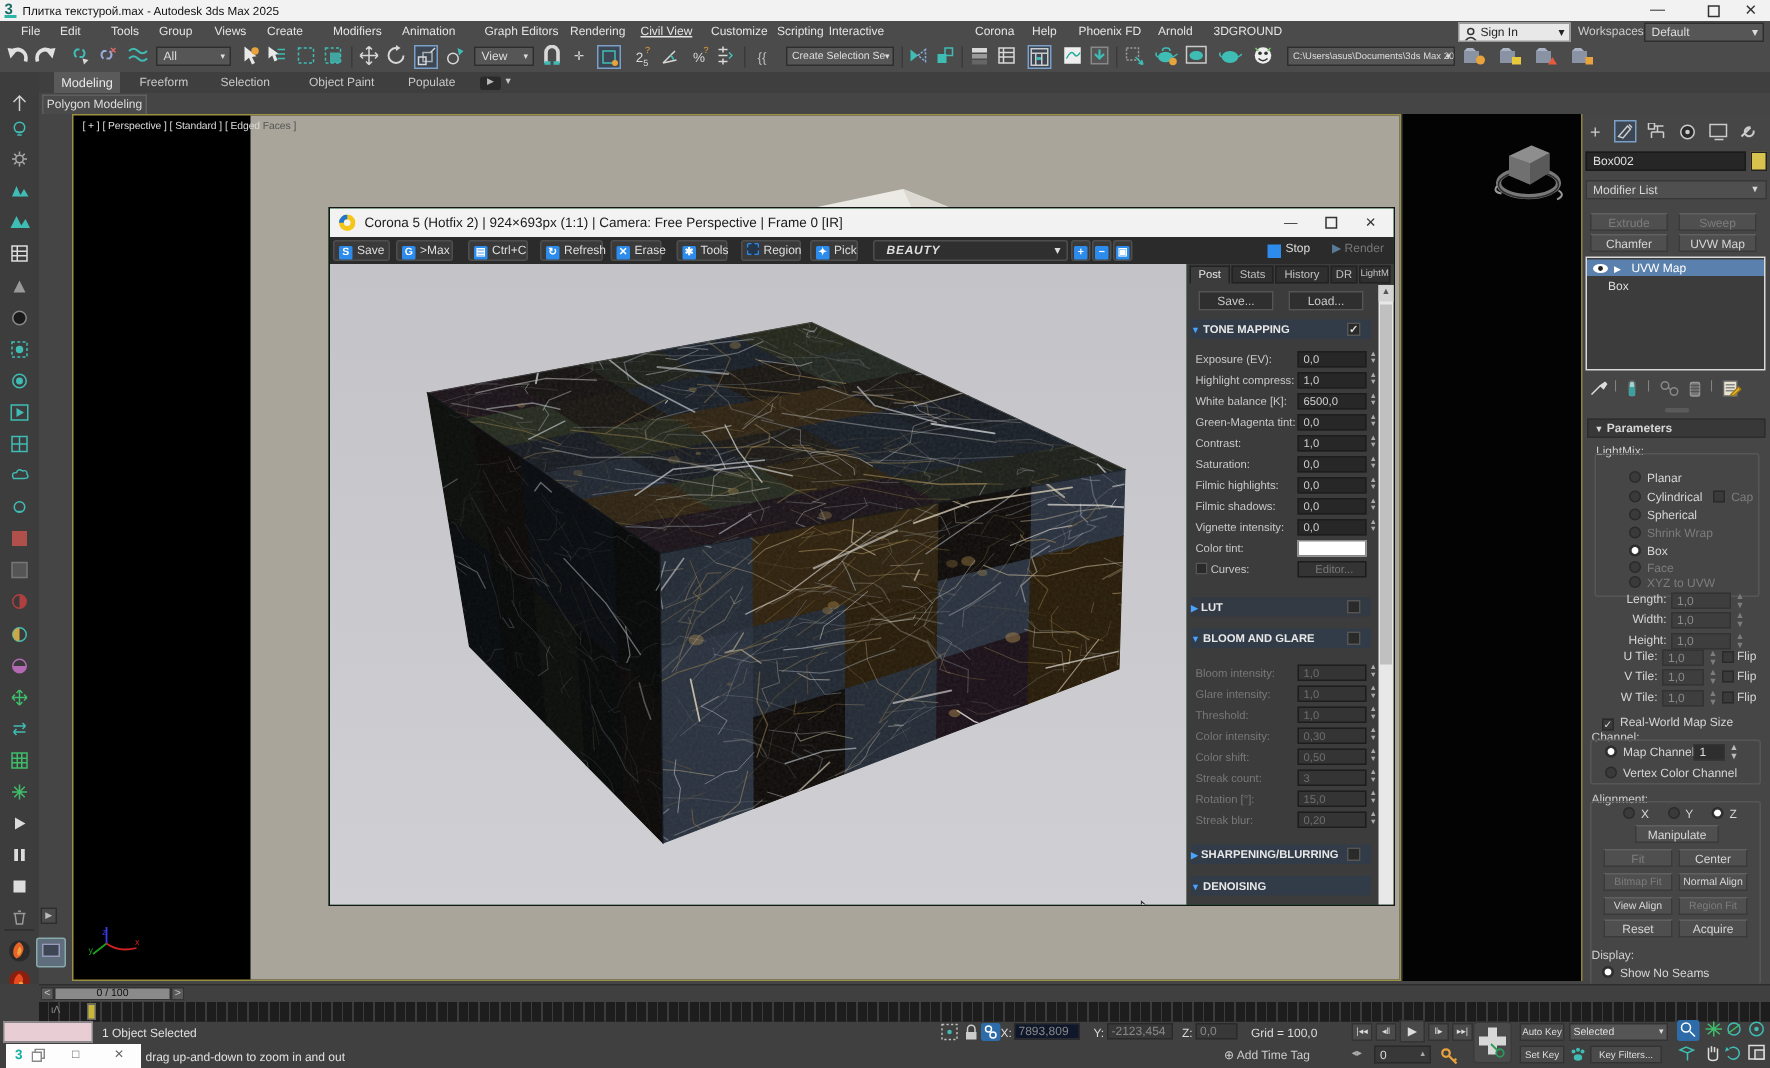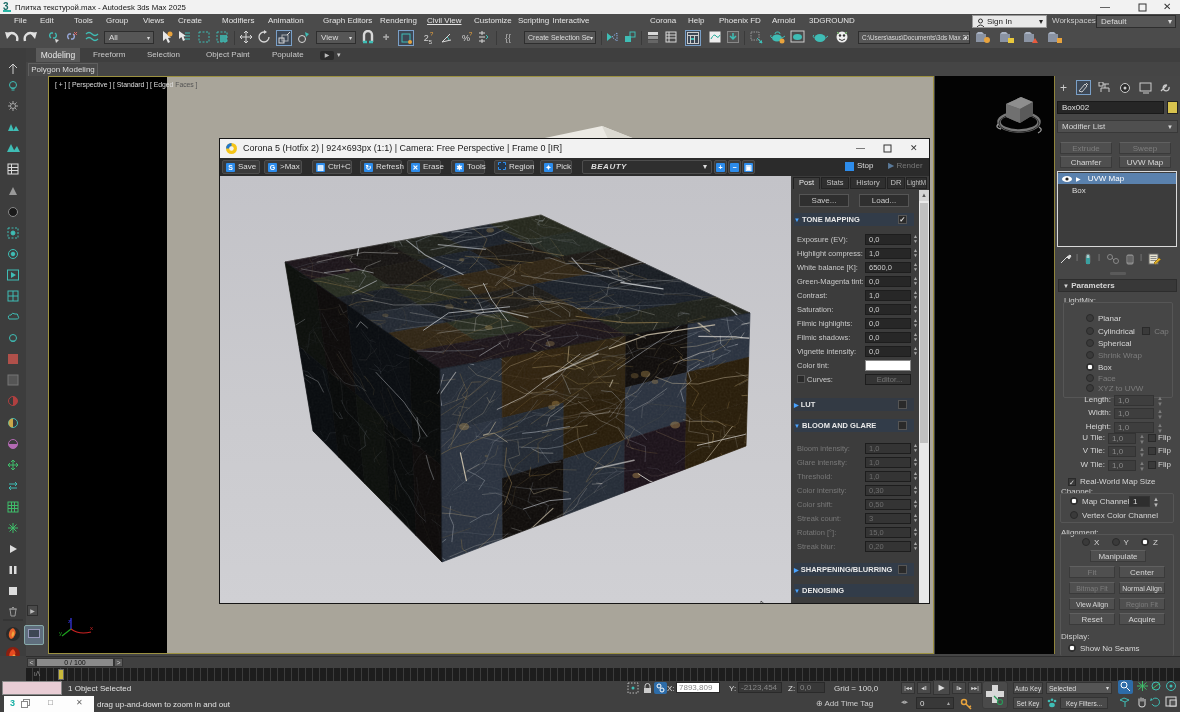--- a/index.html
+++ b/index.html
@@ -1231,21 +1231,21 @@
         </svg></span>
   <span class="abs" style="left:642px;top:26px;"><svg width="11" height="12">
           <path d="M3 6 V4 a2.5 2.5 0 0 1 5 0 v2" fill="none" stroke="#ccc"></path>
           <rect x="2" y="6" width="7" height="5" fill="#ccc"></rect>
         </svg></span>
   <span class="abs" style="left:654px;top:26px;width:13px;height:12px;background:#2d6ca8;border-radius:2px;"><svg width="13" height="12">
           <circle cx="5" cy="4" r="2" fill="none" stroke="#fff"></circle>
           <circle cx="8" cy="8" r="2" fill="none" stroke="#fff"></circle>
         </svg></span>
   <span class="abs" style="left:667px;top:28px;">X:</span>
-      <span class="abs" style="left:676px;top:26px;width:44px;height:11px;background:#ffffff;border:1px solid #2a2a2a;color:#888;line-height:10px;padding-left:2px;">7893,809</span>
+      <span class="abs" style="left:676px;top:26px;width:44px;height:11px;background:#0f172a;border:1px solid #2a2a2a;color:#888;line-height:10px;padding-left:2px;">7893,809</span>
   <span class="abs" style="left:729px;top:28px;">Y:</span>
       <span class="abs" style="left:738px;top:26px;width:44px;height:11px;background:#383838;border:1px solid #2a2a2a;color:#888;line-height:10px;padding-left:2px;">-2123,454</span>
   <span class="abs" style="left:788px;top:28px;">Z:</span>
       <span class="abs" style="left:797px;top:26px;width:28px;height:11px;background:#383838;border:1px solid #2a2a2a;color:#888;line-height:10px;padding-left:2px;">0,0</span>
   <span class="abs" style="left:834px;top:28px;">Grid = 100,0</span>
 
   <span class="abs" style="left:901px;top:26px;width:14px;height:12px;background:#4a4a4a;border:1px solid #333;font-size:6px;line-height:11px;text-align:center;">|◂◂</span>
   <span class="abs" style="left:917px;top:26px;width:14px;height:12px;background:#4a4a4a;border:1px solid #333;font-size:6px;line-height:11px;text-align:center;">◂‖</span>
   <span class="abs" style="left:933px;top:24px;width:17px;height:15px;background:#4a4a4a;border:1px solid #333;font-size:8px;line-height:14px;text-align:center;">▶</span>
   <span class="abs" style="left:952px;top:26px;width:14px;height:12px;background:#4a4a4a;border:1px solid #333;font-size:6px;line-height:11px;text-align:center;">‖▸</span>

